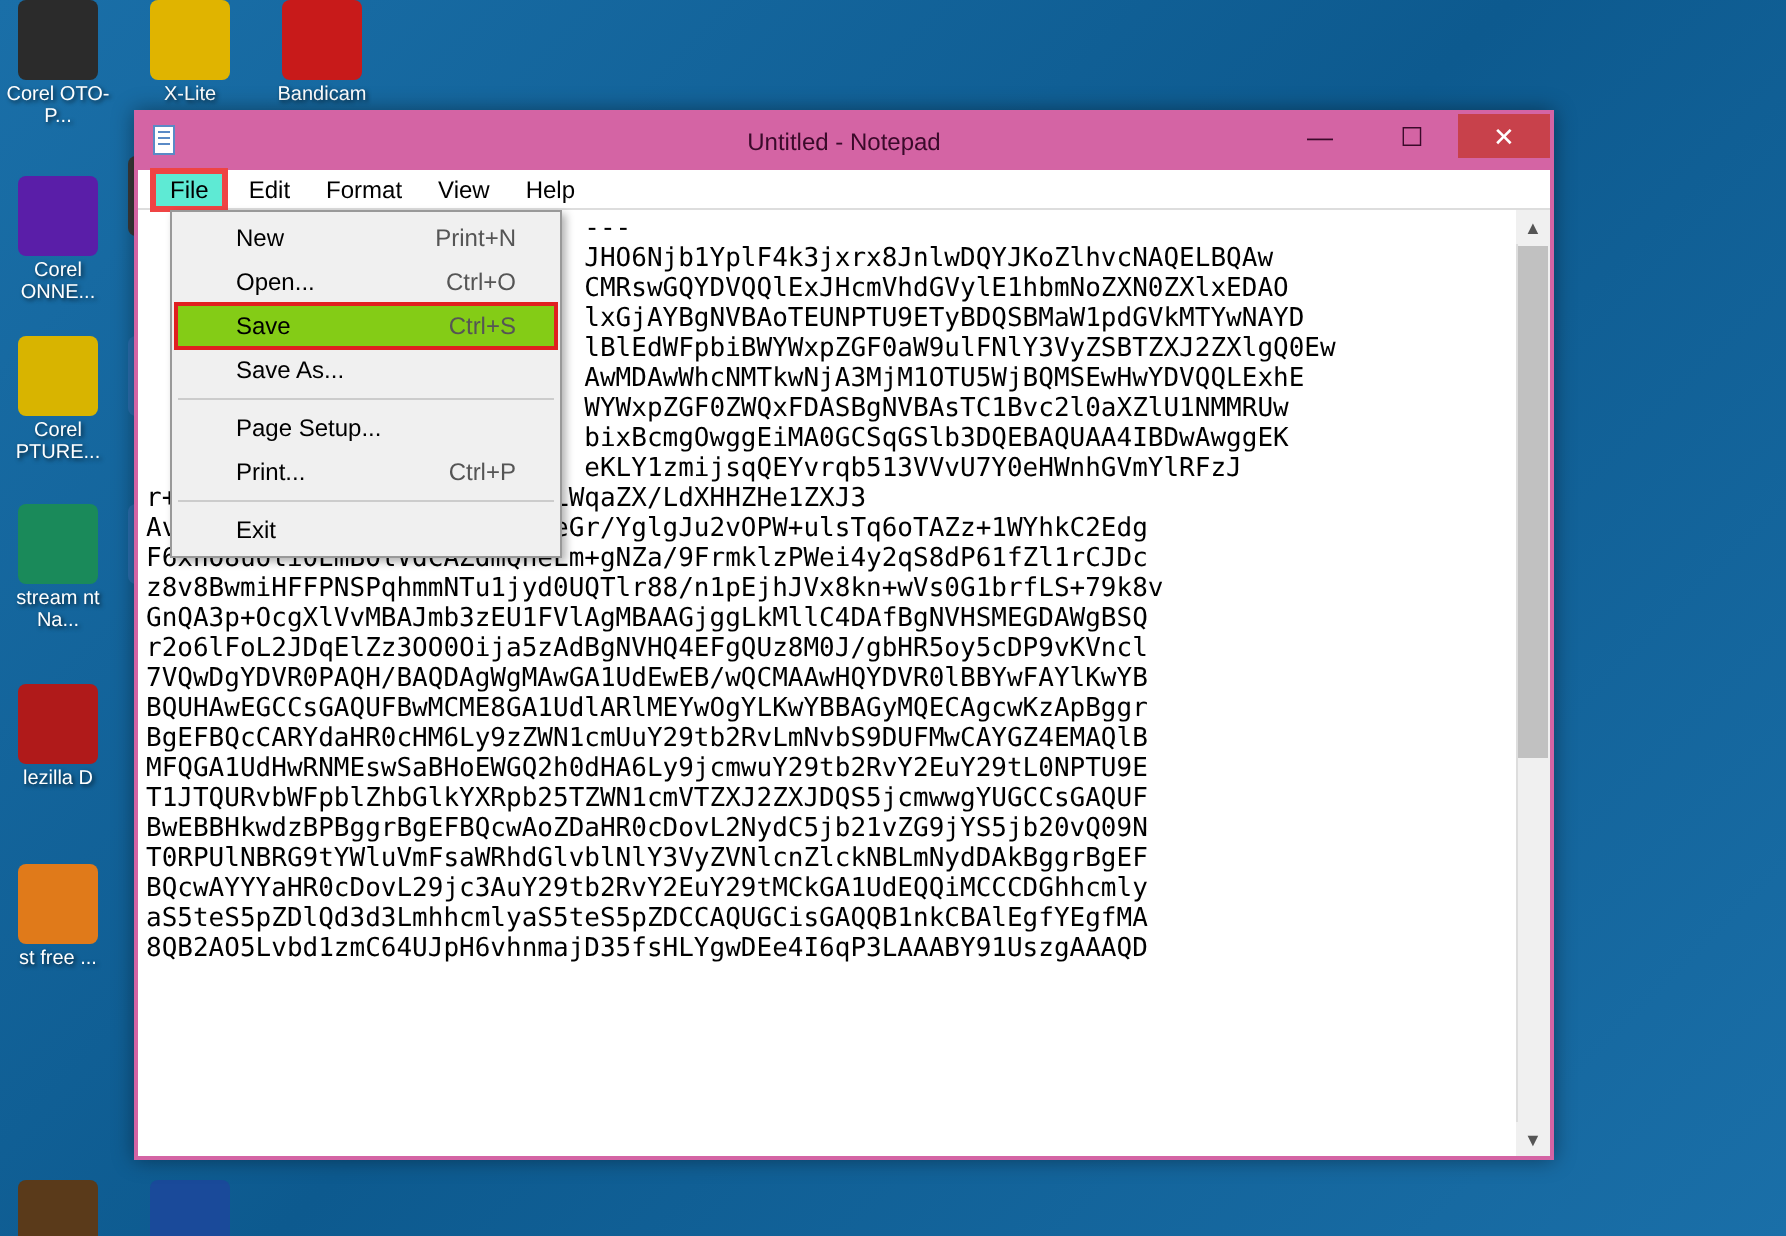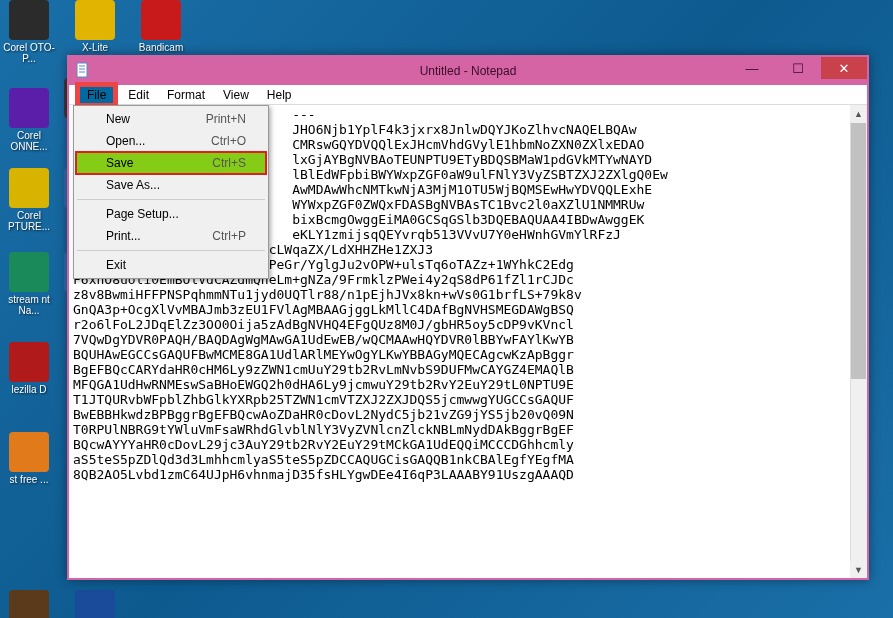--- a/index.html
+++ b/index.html
@@ -12,51 +12,51 @@
     overflow: hidden;
     position: relative;
   }
   
   .desktop { position: absolute; top:0; left:0; width:100%; height:100%; }
   .dicon { position:absolute; width:58px; text-align:center; color:#fff; font-size:10px; text-shadow:1px 1px 2px rgba(0,0,0,.7); cursor:pointer; }
   .dicon .glyph { width:40px; height:40px; margin:0 auto 2px; border-radius:4px; display:flex; align-items:center; justify-content:center; font-size:22px;}
   .dicon .lbl { line-height:1.1; word-break:break-word; }
   
   .window {
-    position:absolute; left:67px; top:55px; width:802px; height:525px;
+    position:absolute; left:67px; top:55px; width:710px; height:525px;
     background:#fff; border:2px solid #d464a4; box-shadow:0 0 10px rgba(0,0,0,.4);
   }
   .titlebar {
     height:28px; background:#d464a4; display:flex; align-items:center; justify-content:center;
     position:relative; color:#3a0a2a; font-size:12px;
   }
   .titlebar .icon { position:absolute; left:6px; top:5px; width:16px; height:16px; }
   .winbtns { position:absolute; right:0; top:0; display:flex; height:22px; }
   .winbtn { width:46px; height:22px; display:flex; align-items:center; justify-content:center; color:#3a0a2a; font-size:13px;}
   .winbtn.close { background:#c8414b; color:#fff; width:46px;}
   .menubar {
     height:20px; background:#fff; border-bottom:1px solid #ddd; display:flex; align-items:center;
     padding-left:6px; gap:2px; font-size:12px;
   }
   .menuitem { padding:2px 8px; cursor:default; }
-  .menuitem.active { background:#0369a1; border:5px solid #ef4444; padding:1px 7px; }
+  .menuitem.active { background:#5eead4; border:3px solid #ef4444; padding:1px 7px; }
   .content-wrap { position:relative; height:calc(100% - 48px); }
   .textarea {
     position:absolute; left:0; top:0; right:0; bottom:0;
     border:none; resize:none; font-family:Consolas,"Lucida Console",monospace;
     font-size:13px; line-height:15px; padding:2px 4px; white-space:pre; overflow:auto;
     outline:none;
   }
   .scroll-track { position:absolute; right:0; top:0; width:17px; height:100%; background:#f0f0f0; border-left:1px solid #ddd;}
   .scroll-thumb { position:absolute; right:1px; top:18px; width:15px; height:256px; background:#c1c1c1; }
   .scroll-arrow { position:absolute; right:0; width:17px; height:17px; background:#f0f0f0; display:flex;align-items:center;justify-content:center;font-size:9px;color:#555;}
   .scroll-arrow.up{top:0;} .scroll-arrow.down{bottom:0;}
   
   .dropdown {
-    position:absolute; left:4px; top:20px; width:196px; background:#f0f0f0;
+    position:absolute; left:16px; top:20px; width:196px; background:#f0f0f0;
     border:1px solid #999; box-shadow:2px 2px 4px rgba(0,0,0,.3); z-index:10;
     padding:2px;
   }
   .dd-item {
     display:flex; justify-content:space-between; align-items:center;
     padding:4px 20px 4px 30px; font-size:12px; cursor:default;
     position:relative;
   }
   .dd-item.highlighted { background:#84cc16; }
   .dd-item.marked { outline:2px solid #e02020; outline-offset:-1px; }

